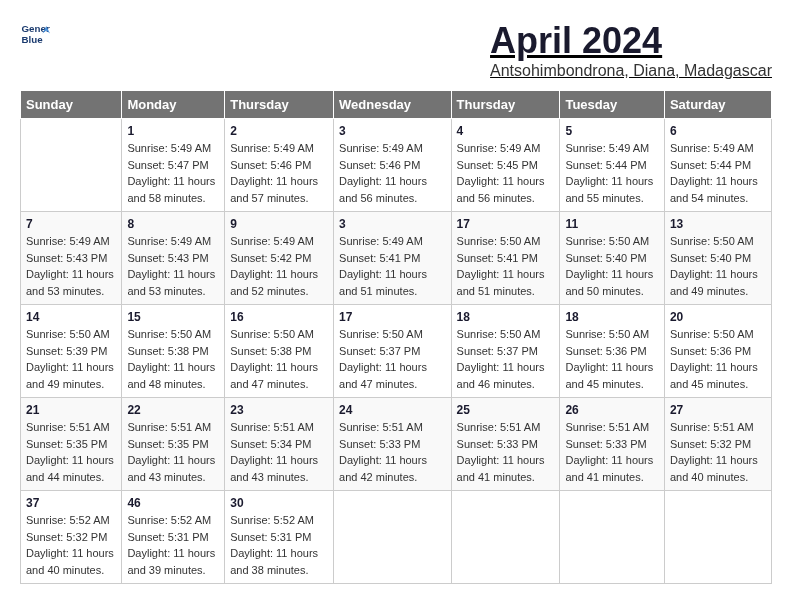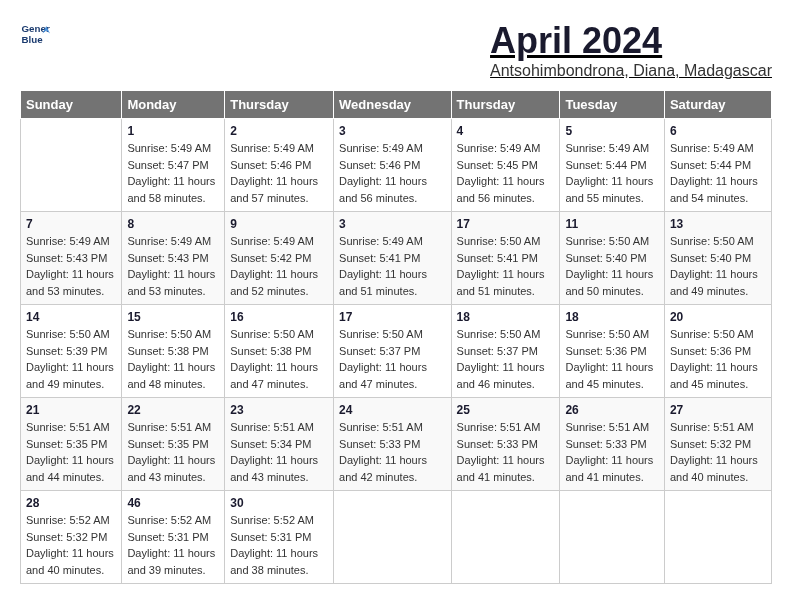--- a/index.html
+++ b/index.html
@@ -220,21 +220,21 @@
           <span class="day-num">26</span>
           <div class="day-info">Sunrise: 5:51 AM<br>Sunset: 5:33 PM<br>Daylight: 11 hours and 41 minutes.</div>
         </td>
         <td>
           <span class="day-num">27</span>
           <div class="day-info">Sunrise: 5:51 AM<br>Sunset: 5:32 PM<br>Daylight: 11 hours and 40 minutes.</div>
         </td>
       </tr>
       <tr>
         <td>
-          <span class="day-num">28</span>
+          <span class="day-num">37</span>
           <div class="day-info">Sunrise: 5:52 AM<br>Sunset: 5:32 PM<br>Daylight: 11 hours and 40 minutes.</div>
         </td>
         <td>
           <span class="day-num">46</span>
           <div class="day-info">Sunrise: 5:52 AM<br>Sunset: 5:31 PM<br>Daylight: 11 hours and 39 minutes.</div>
         </td>
         <td>
           <span class="day-num">30</span>
           <div class="day-info">Sunrise: 5:52 AM<br>Sunset: 5:31 PM<br>Daylight: 11 hours and 38 minutes.</div>
         </td>

